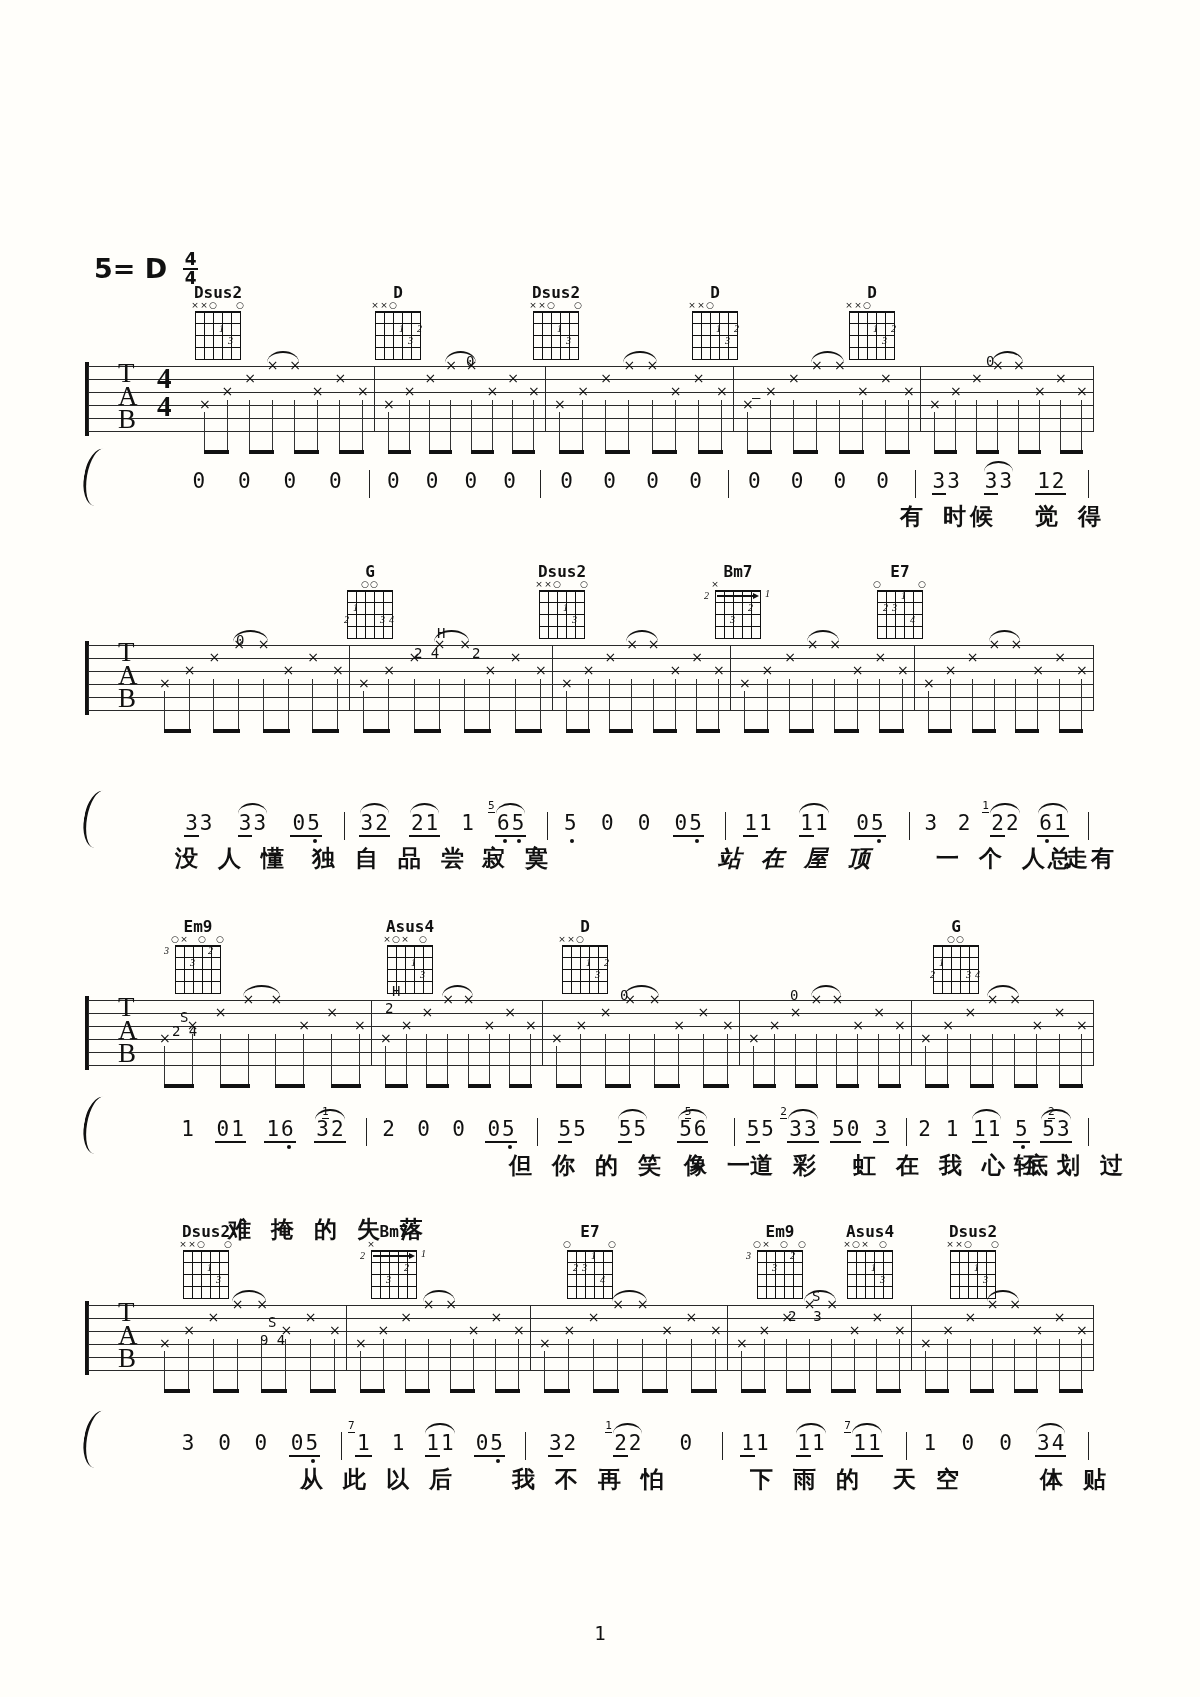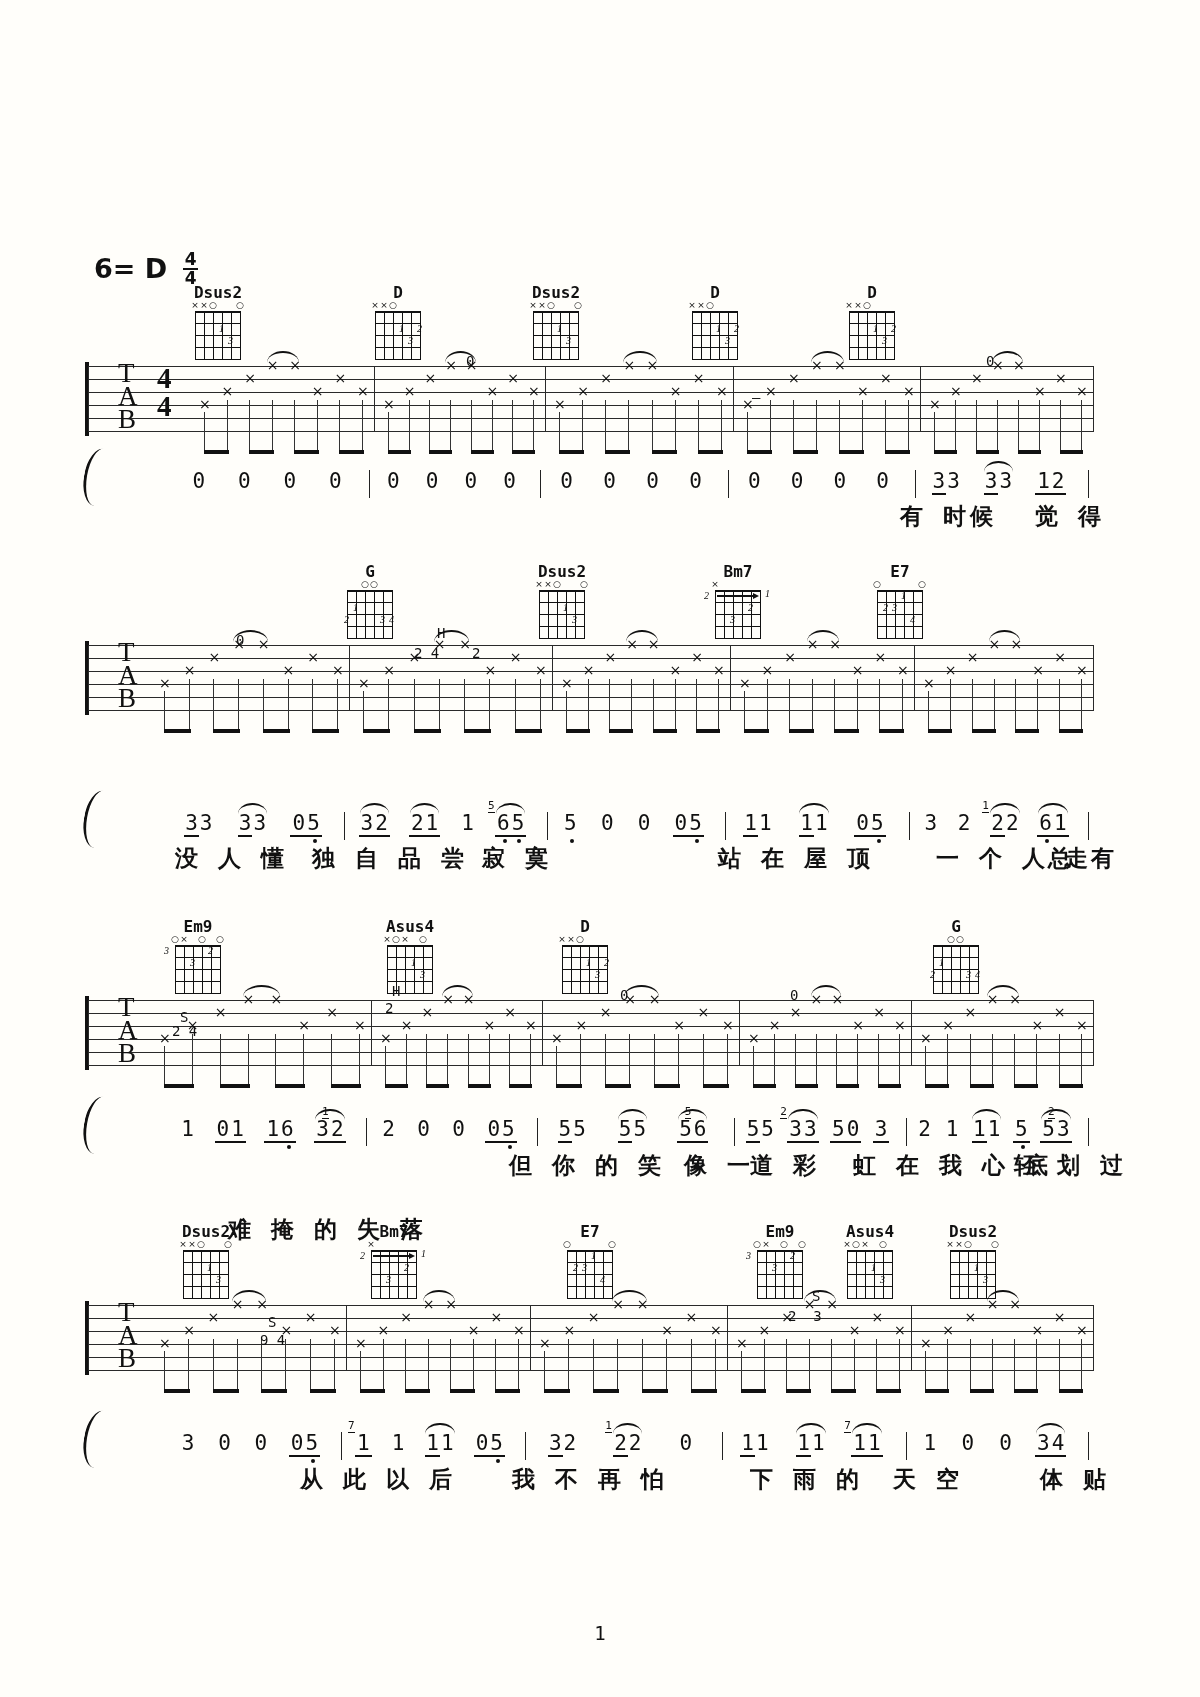--- a/index.html
+++ b/index.html
@@ -58,21 +58,21 @@
                   border-radius:50%;background:#111}
   .gr{position:absolute;top:-12px;left:-8px;font-size:11px;line-height:11px;
       border-bottom:1px solid #111;padding-bottom:1px}
   .lyr{position:absolute;font:600 23px/26px "DejaVu Sans",sans-serif;letter-spacing:6px;white-space:pre}
 </style>
 </head>
 <body>
 
 <div id="page">
   <div class="keysig">
-    <span>6= D</span>
+    <span>5= D</span>
     <span class="frac">
       <span>4</span>
       <span class="fbar"></span>
       <span>4</span>
     </span>
   </div>
   <div id="score">
       <div>
         <div class="sline" style="top: 366px;"></div>
         <div class="sline" style="top: 379px;"></div>
@@ -700,21 +700,21 @@
           </span>
           <span class="grp arc gu">
             <span class="note db">6</span>
             <span class="note">1</span>
           </span>
         </div>
         <div class="numbar" style="left: 1088px; top: 812px;"></div>
         <div class="lyr" style="left: 175px; top: 845px;">没 人 懂</div>
         <div class="lyr" style="left: 312px; top: 845px;">独 自 品 尝</div>
         <div class="lyr" style="left: 482px; top: 845px;">寂 寞</div>
-        <div class="lyr" style="left: 718px; top: 845px;">站 在 屋 顶</div>
+        <div class="lyr" style="left: 718px; top: 845px; font-style: italic;">站 在 屋 顶</div>
         <div class="lyr" style="left: 936px; top: 845px;">一 个 人 走</div>
         <div class="lyr" style="left: 1048px; top: 845px;">总 有</div>
       </div>
       <div>
         <div class="sline" style="top: 1000px;"></div>
         <div class="sline" style="top: 1013px;"></div>
         <div class="sline" style="top: 1026px;"></div>
         <div class="sline" style="top: 1039px;"></div>
         <div class="sline" style="top: 1052px;"></div>
         <div class="sline" style="top: 1065px;"></div>

